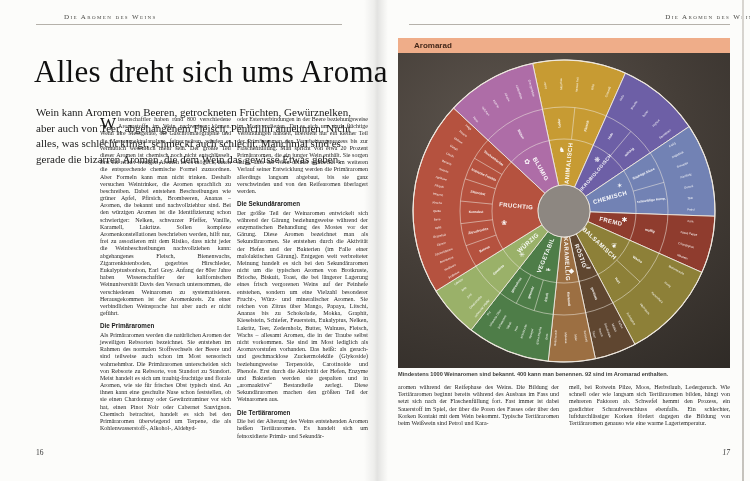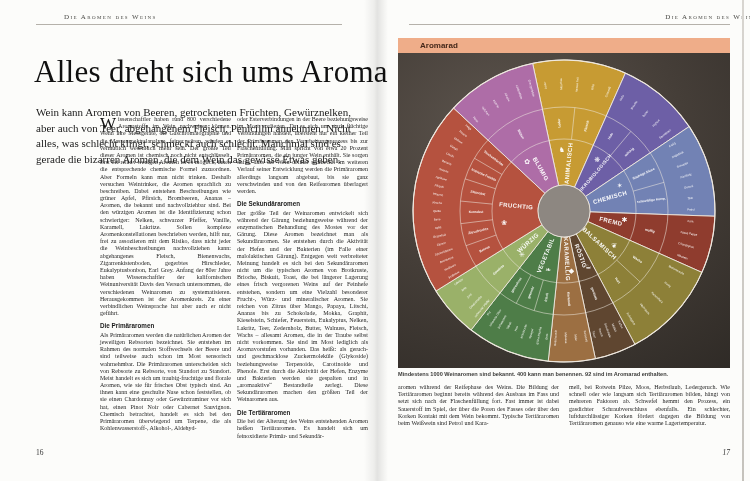--- a/index.html
+++ b/index.html
@@ -25,21 +25,21 @@
   .lcol1{left:100px;top:116px;width:131px;}
   .lcol2{left:237px;top:116px;width:131px;}
   .rcol1{left:398px;top:384px;width:161px;}
   .rcol2{left:569px;top:384px;width:161px;}
   .pagenum{position:absolute;top:448px;font-size:7.5px;color:#333;}
   .pagenum.left{left:36px;}
   .pagenum.right{left:700px;width:30px;text-align:right;font-style:italic;}
   .figure{position:absolute;left:398px;top:38px;width:332px;height:330px;}
   .fig-header{height:15px;background:#efad89;color:#44281a;
               font-family:"Liberation Sans",sans-serif;font-weight:bold;font-size:8px;
-              line-height:15px;padding-left:22px;box-sizing:border-box;}
+              line-height:15px;padding-left:16px;box-sizing:border-box;}
   .photo{position:relative;width:332px;height:315px;
          background:radial-gradient(120% 105% at 32% 25%, #5d554e 0%, #453e38 45%, #2b2723 100%);}
   .photo svg{position:absolute;left:0;top:0;}
   .fig-caption{position:absolute;left:398px;top:371px;width:332px;
                font-family:"Liberation Sans",sans-serif;font-weight:bold;font-size:5.6px;color:#3c3c3a;}
 </style>
 </head>
 <body>
 
 <div class="spread">

